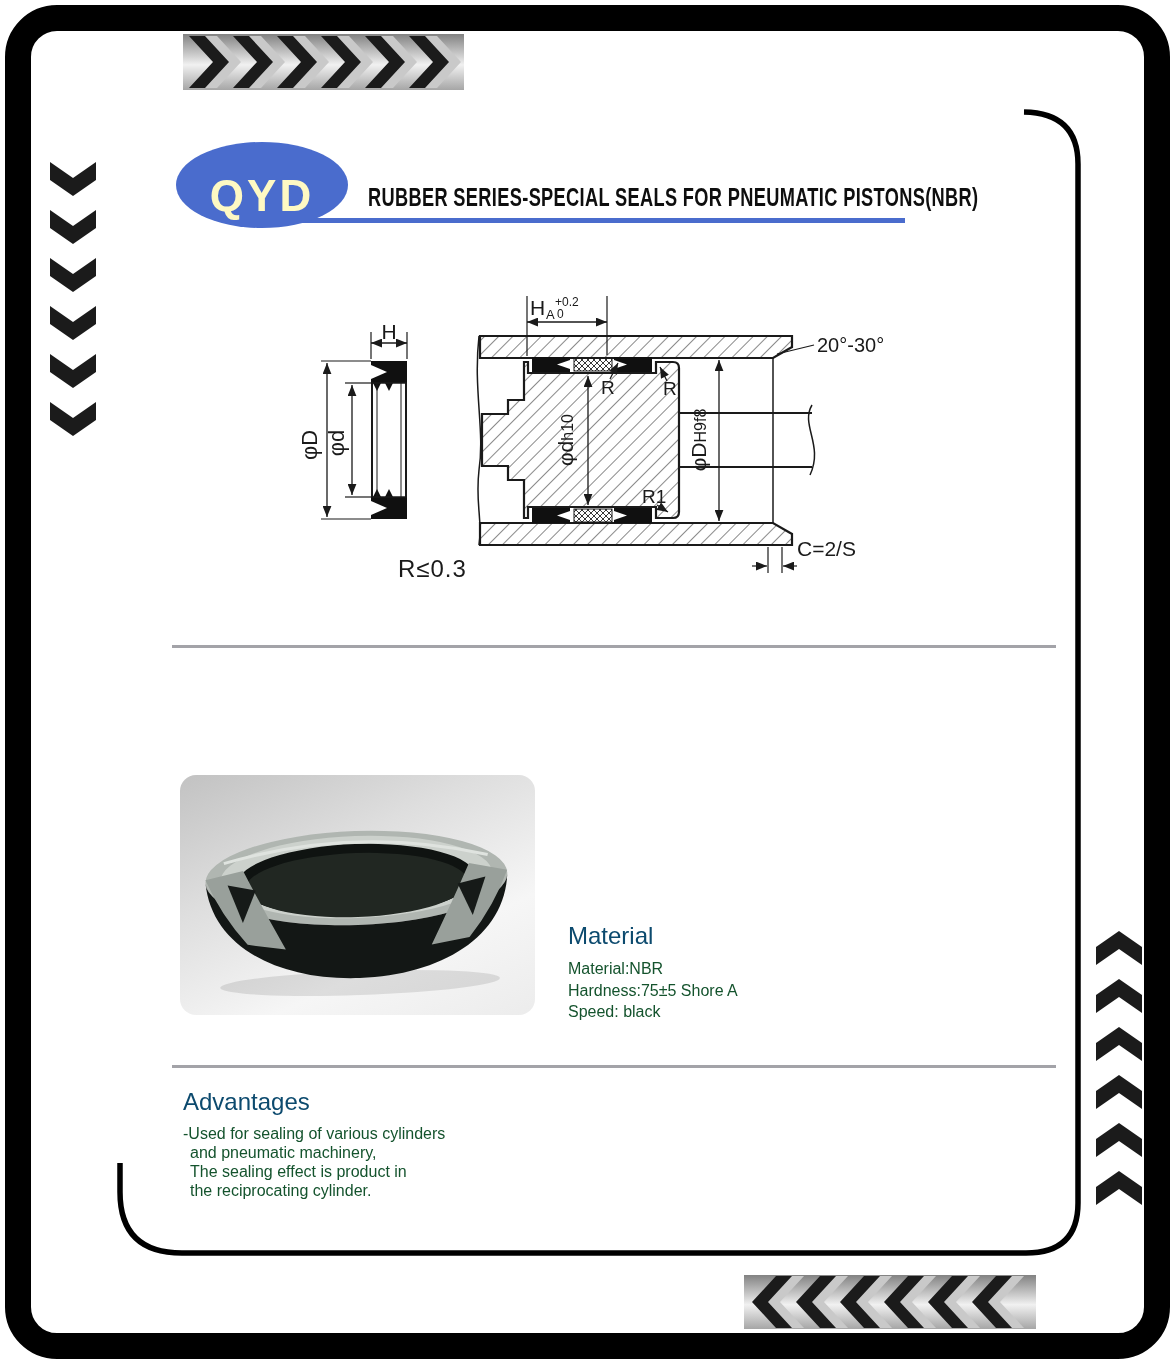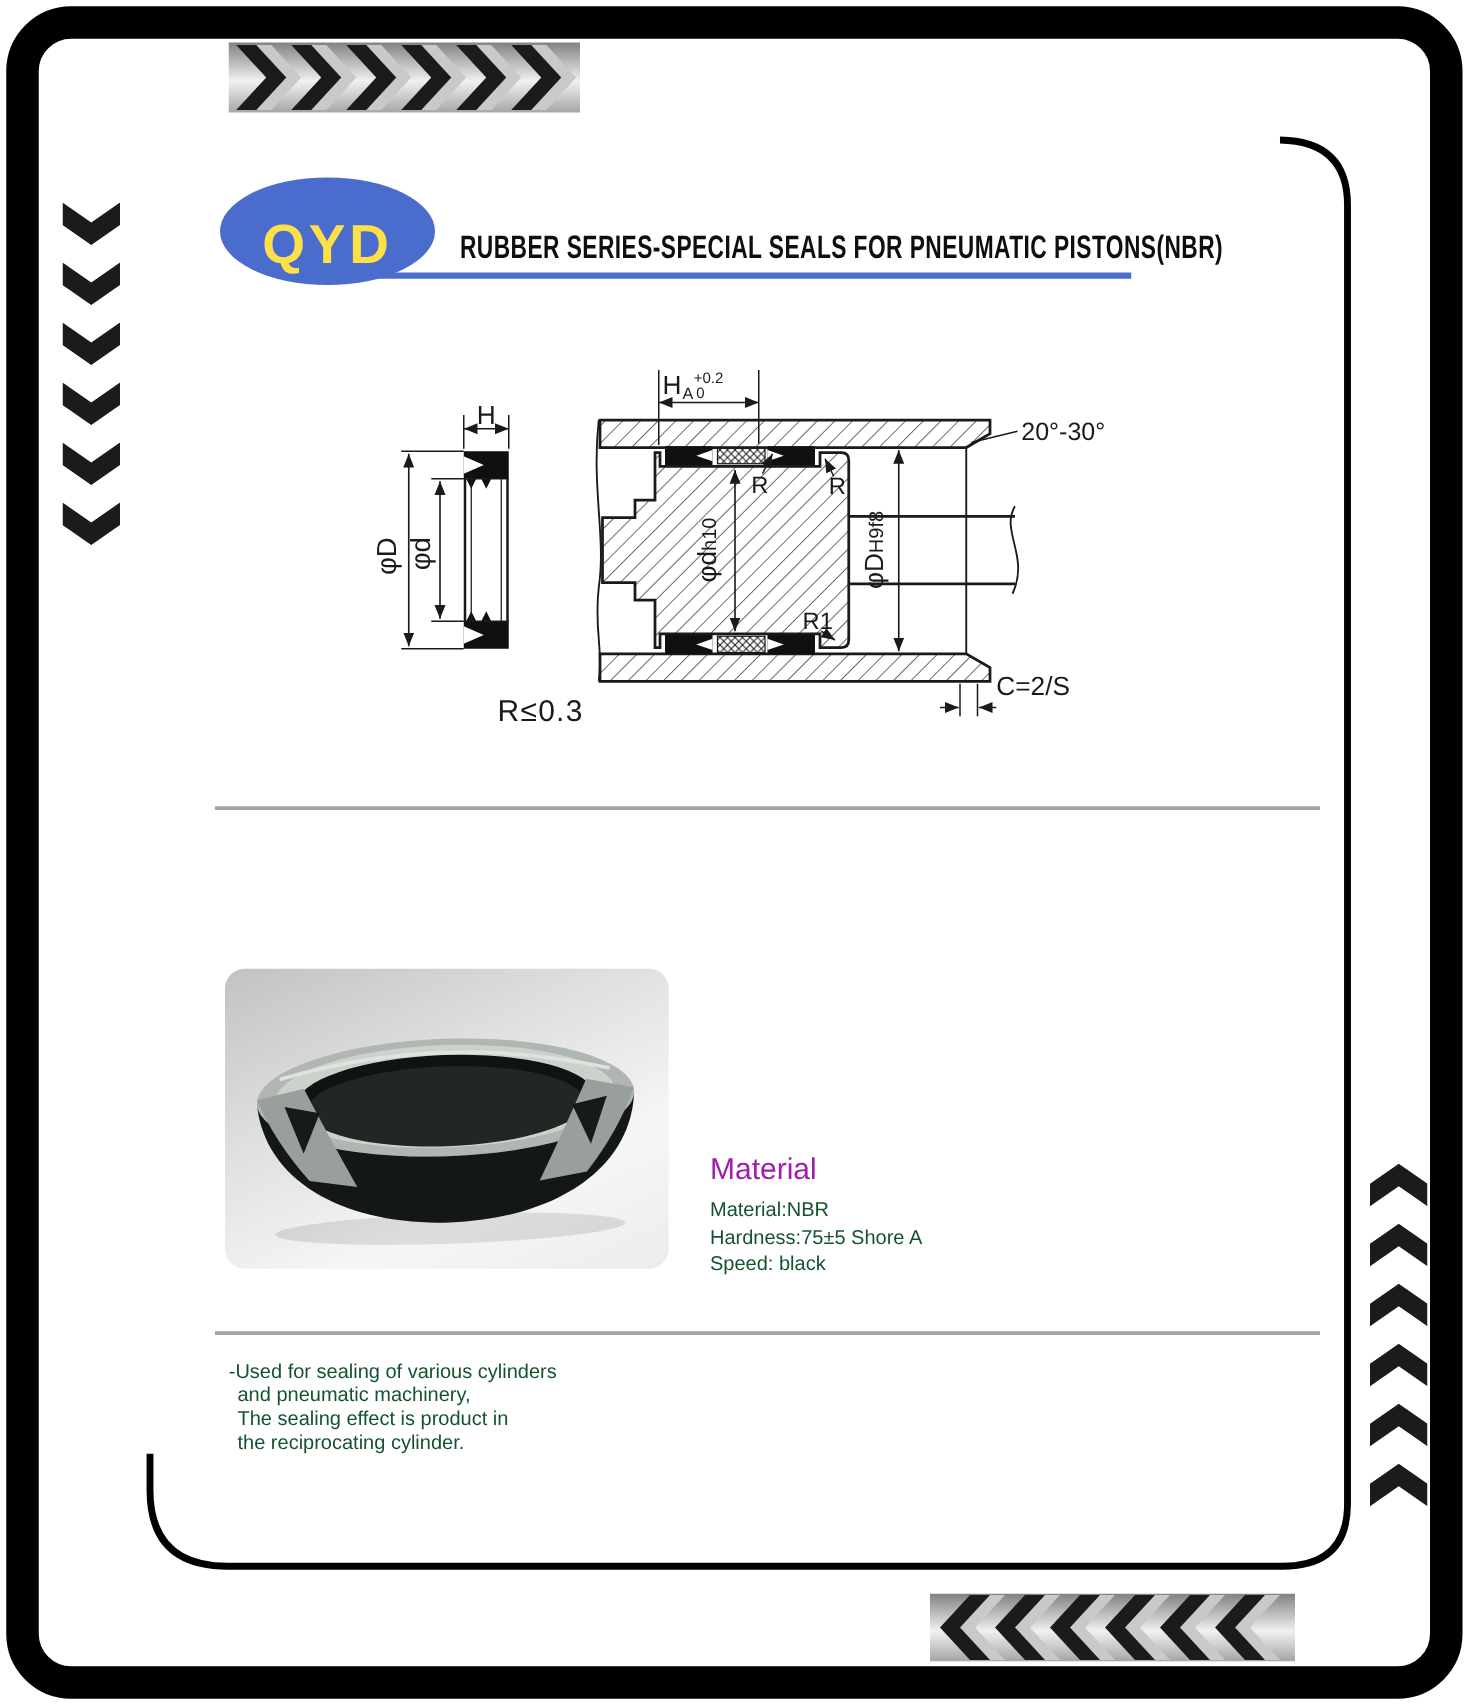--- a/index.html
+++ b/index.html
@@ -14,35 +14,35 @@
   #strip-top{left:183px;top:34px;width:279px;height:56px;padding-left:2px;}
   #strip-bottom{left:744px;top:1275px;width:288px;height:54px;padding-left:4px;}
   .strip svg{margin-right:-12px;flex:none;}
   .vchev{position:absolute;display:flex;flex-direction:column;}
   #chev-left{left:50px;top:162px;}
   #chev-right{left:1096px;top:931px;}
   .vchev svg{margin-bottom:14px;}
   
   #ellipse{position:absolute;left:176px;top:142px;width:172px;height:86px;border-radius:50%;
            display:flex;align-items:center;justify-content:center;z-index:3;}
-  #brand{font-weight:bold;font-size:44px;letter-spacing:3px;color:#fde047;margin-top:22px;}
+  #brand{font-weight:bold;font-size:44px;letter-spacing:3px;color:#fef9c3;margin-top:22px;}
   #title{position:absolute;left:368px;top:182px;font-size:26px;font-weight:bold;white-space:nowrap;
          transform:scaleX(0.70);transform-origin:left center;color:#0e0e0e;letter-spacing:0.5px;z-index:2;}
   #underline{position:absolute;left:299px;top:218px;width:606px;height:5px;z-index:1;}
   
   .divider{position:absolute;left:172px;width:884px;height:3px;background:#a3a3a8;}
   #divider1{top:645px;}
   #divider2{top:1065px;}
   
   #desc{position:absolute;left:185px;top:703px;font-size:19px;font-weight:bold;color:#141414;}
   
   #card{position:absolute;left:180px;top:775px;width:355px;height:240px;border-radius:16px;overflow:hidden;
         background:linear-gradient(155deg,#c2c2c2 0%,#dedede 35%,#f6f6f6 70%,#ececec 100%);}
   
-  .blockhead{font-size:24px;font-weight:400;color:#a21caf;margin:0 0 8px 0;}
+  .blockhead{font-size:24px;font-weight:400;color:#0c4a6e;margin:0 0 8px 0;}
   .block p{margin:0;font-size:16px;color:#14532d;}
   #material{position:absolute;left:568px;top:922px;}
   #material p{line-height:21.5px;}
   #advantages{position:absolute;left:183px;top:1088px;}
   #advantages p{font-size:16px;line-height:19px;}
   #advantages p.indent{padding-left:7px;}
   #technical{position:absolute;left:813px;top:1085px;}
   #technical p{line-height:22.5px;}
   
   #drawing{position:absolute;left:290px;top:280px;}
@@ -289,20 +289,21 @@
   <div id="material" class="block">
     <h3 class="blockhead">Material</h3>
     <p>Material:NBR</p>
     <p>Hardness:75±5 Shore A</p>
     <p>Speed:  black</p>
   </div>
 
   <div id="divider2" class="divider"></div>
 
   <div id="advantages" class="block">
+    <h3 class="blockhead">Advantages</h3>
     <p>-Used for sealing of various cylinders</p>
     <p class="indent">and pneumatic machinery,</p>
     <p class="indent">The sealing effect is product in</p>
     <p class="indent">the reciprocating cylinder.</p>
   </div>
 
 
 </div>
 
 </body></html>

